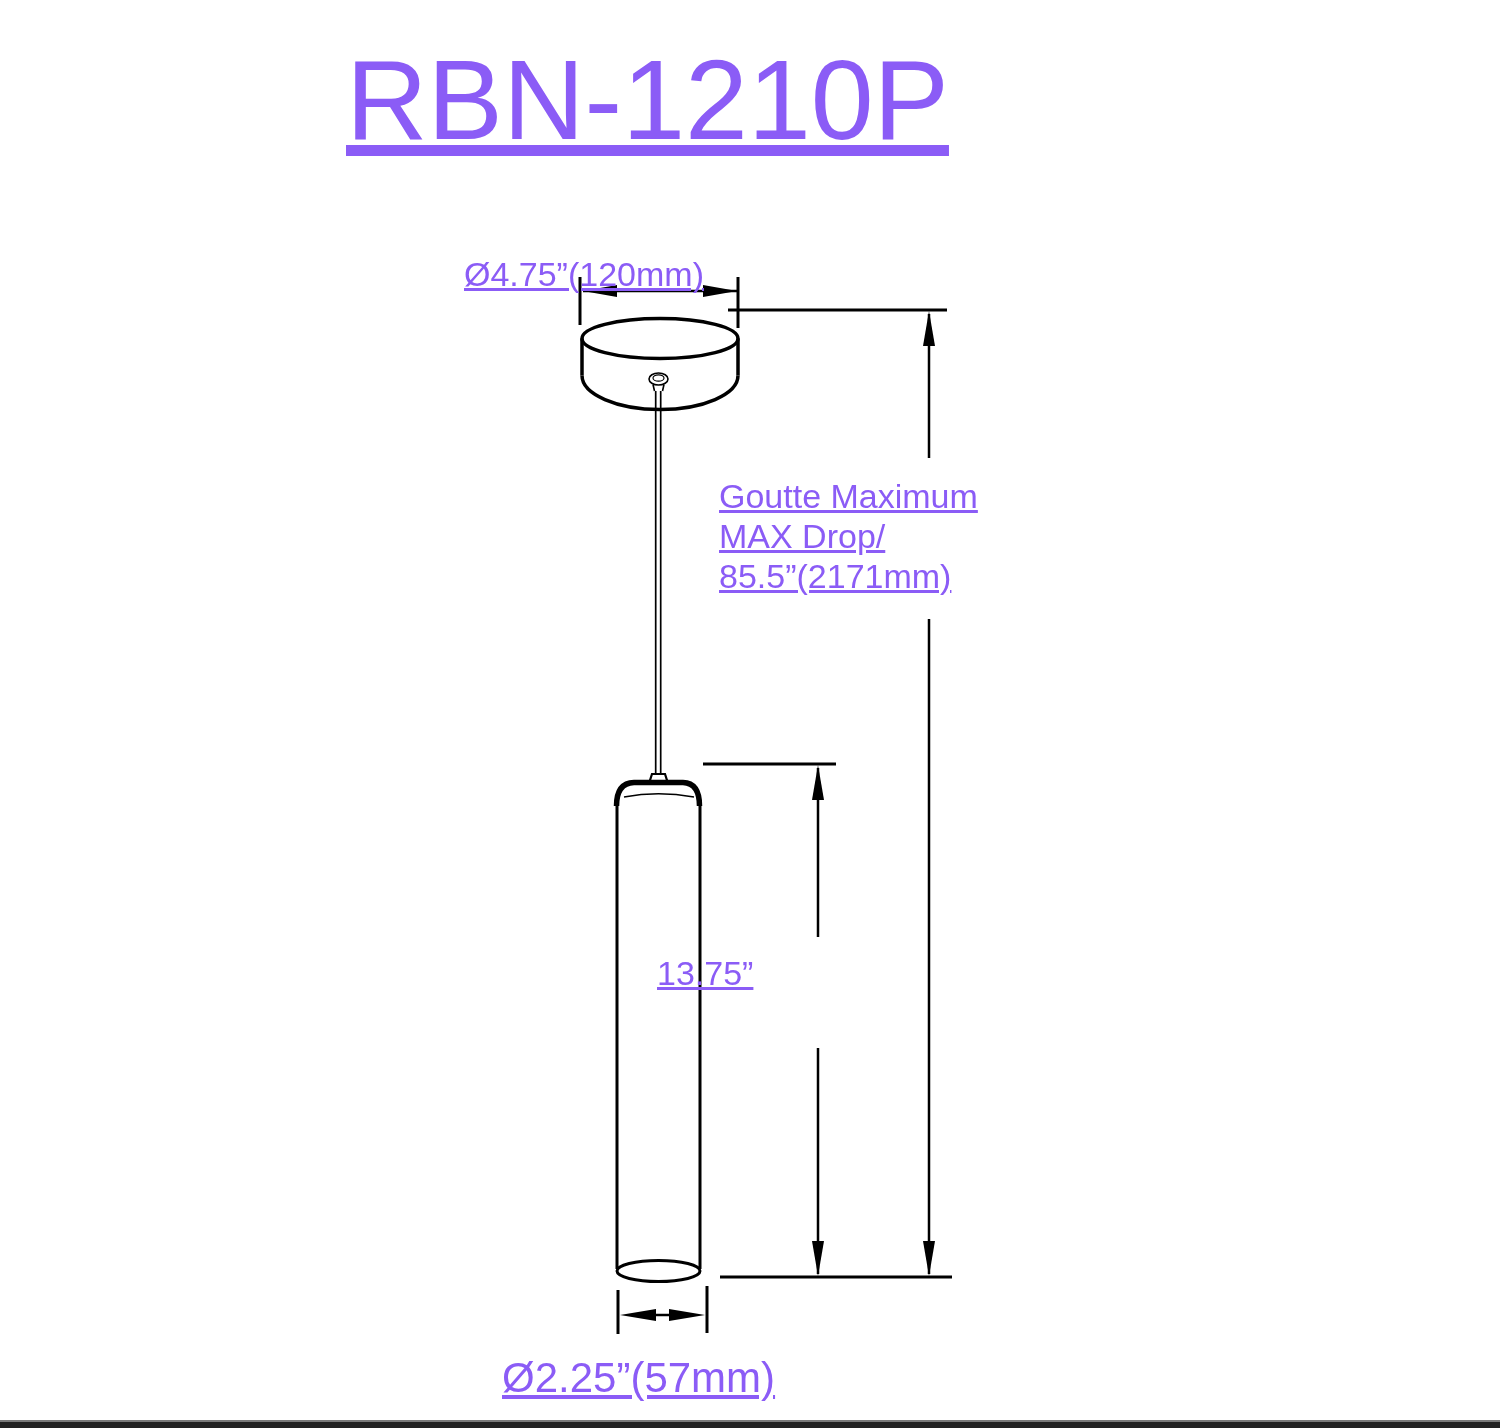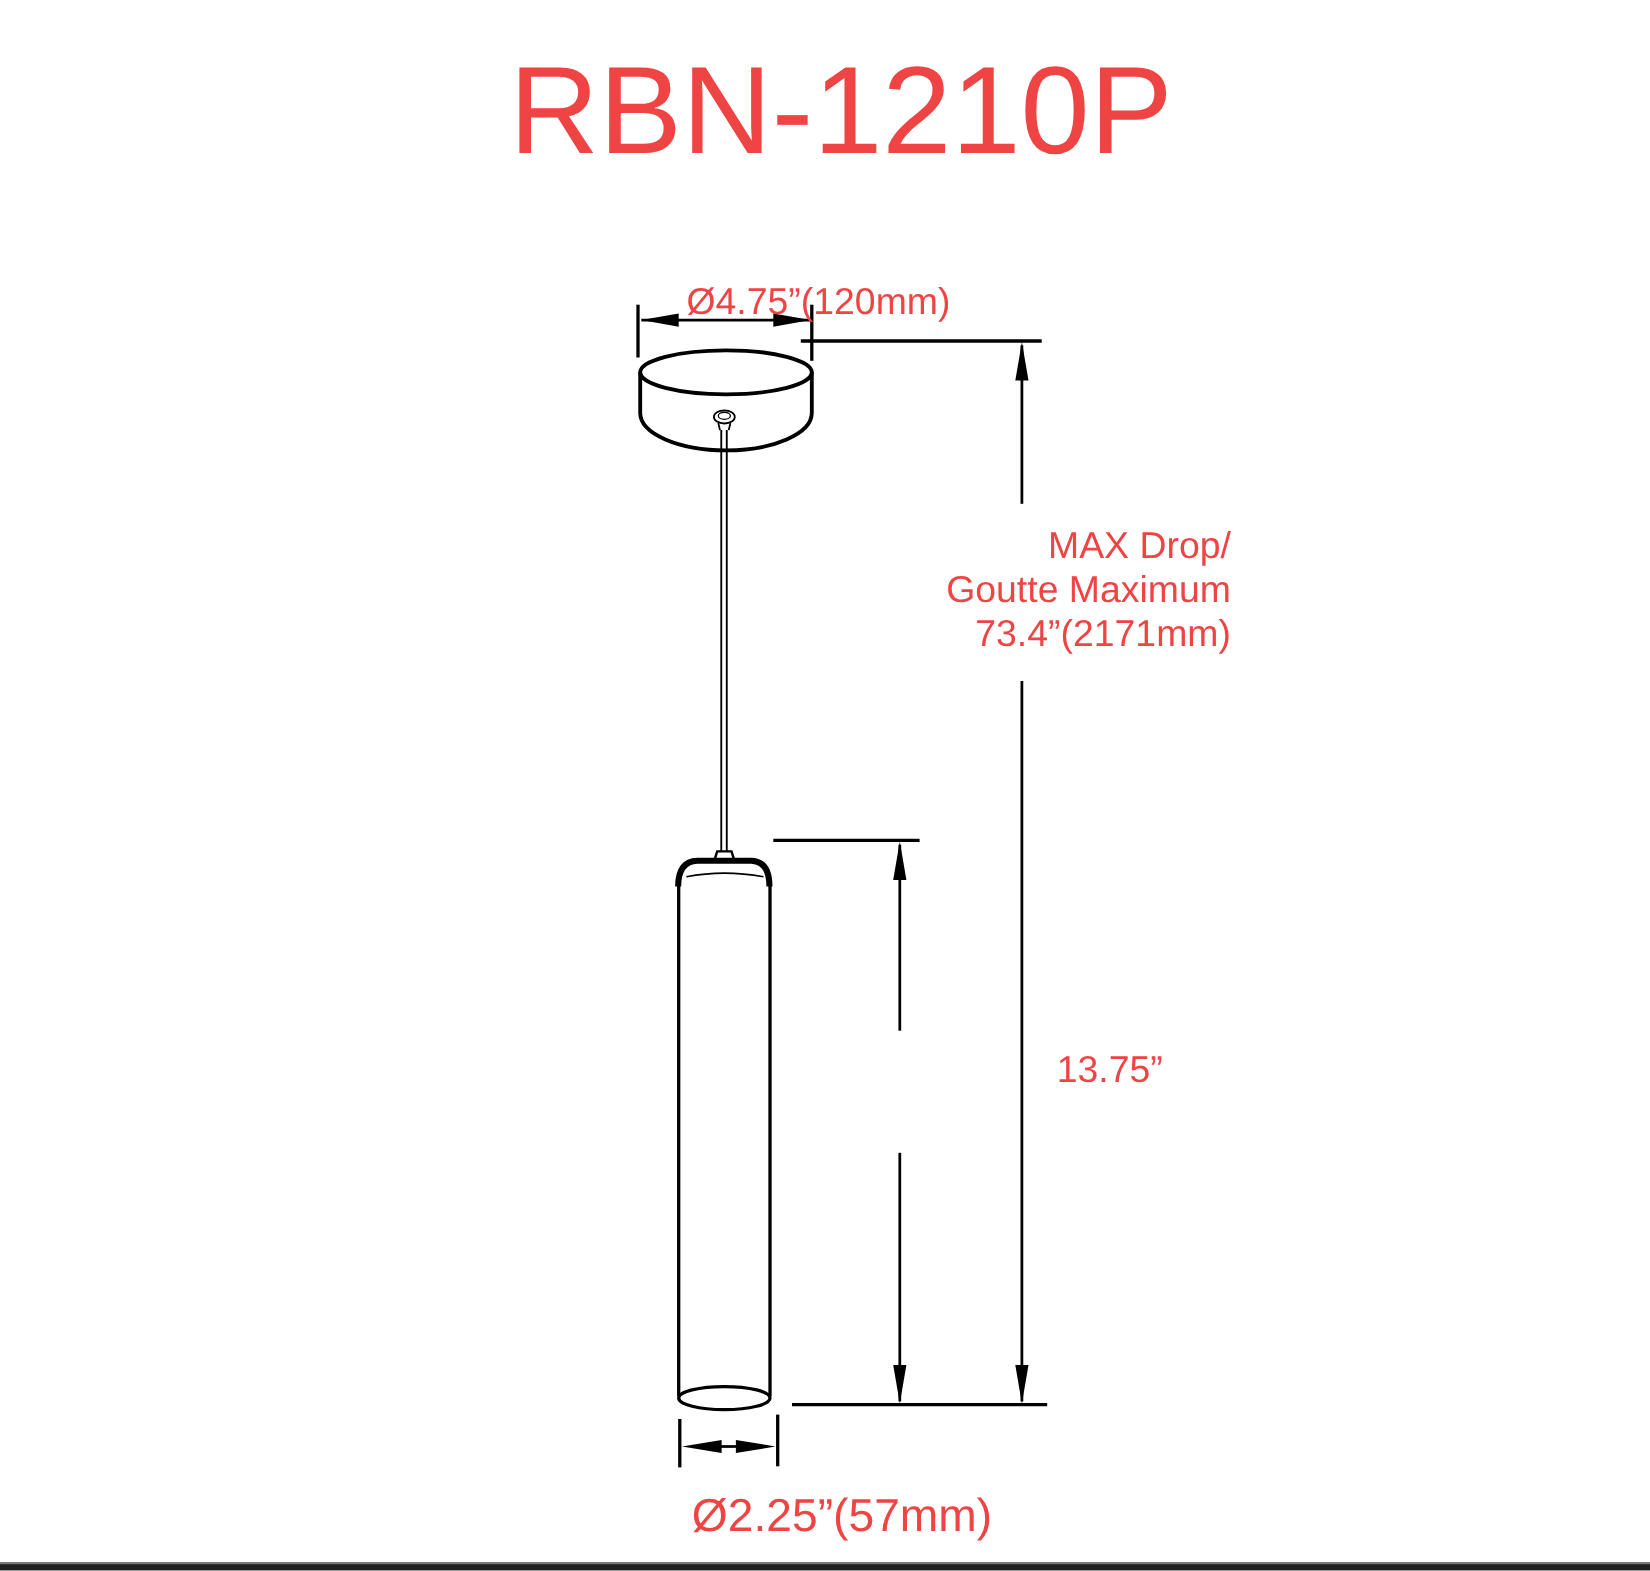--- a/index.html
+++ b/index.html
@@ -21,23 +21,24 @@
     left: 0; top: 0;
     width: 1500px;
     height: 1428px;
   }
   .line { stroke: #000000; fill: none; }
   .fill { fill: #000000; stroke: none; }
   .whitefill { fill: #ffffff; stroke: #000000; }
 
   .label {
     position: absolute;
-    text-align: right;
-    color: #ef4444;
+    text-align: left;
+    color: #8b5cf6;
     white-space: nowrap;
+    text-decoration: underline;
   }
   .title {
     left: 346px; top: 44px; width: 720px;
     font-size: 113px; line-height: 113px;
     letter-spacing: 0px;
   }
   .dia-top {
     left: 464px; top: 220px; width: 400px;
     font-size: 34px; line-height: 40px; margin-top: 34px;
   }
@@ -125,23 +126,23 @@
       <polygon class="fill" points="620,1315 656,1309 656,1321"></polygon>
       <polygon class="fill" points="705,1315 669,1309 669,1321"></polygon>
     </g>
   </svg>
 
   <div class="label title">RBN-1210P</div>
 
   <div class="label dia-top">Ø4.75”(120mm)</div>
 
   <div class="label max-drop">
+    <div>Goutte Maximum</div>
     <div>MAX Drop/</div>
-    <div>Goutte Maximum</div>
-    <div>73.4”(2171mm)</div>
+    <div>85.5”(2171mm)</div>
   </div>
 
   <div class="label height-label">
     <div>13.75”</div>
   </div>
 
   <div class="label dia-bottom">Ø2.25”(57mm)</div>
 
   <div class="bottom-bar"></div>
 </div>

